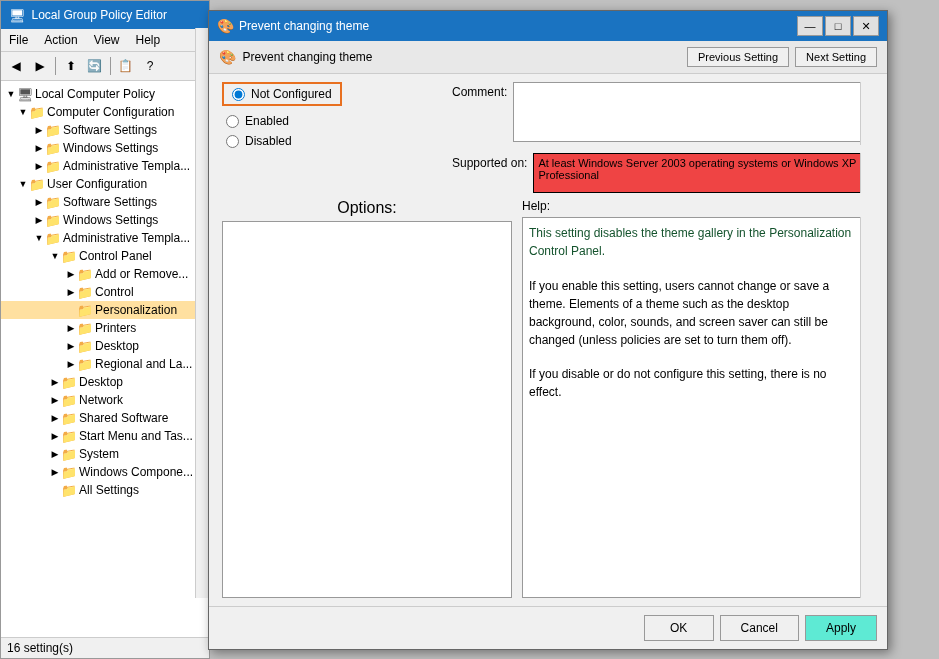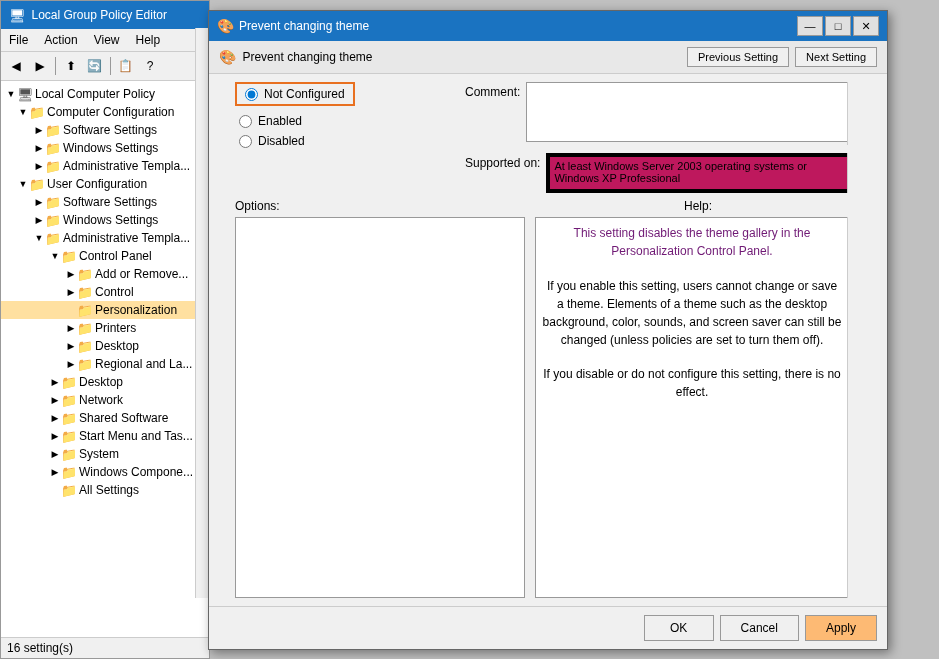--- a/index.html
+++ b/index.html
@@ -135,21 +135,21 @@
       border: 1px solid #999;
       background: #f0f0f0;
       cursor: pointer;
       font-size: 11px;
     }
 
     .dialog-body {
       flex: 1;
       display: flex;
       flex-direction: column;
-      padding: 8px 26px;
+      padding: 8px 13px;
       overflow: hidden;
     }
     .radio-option {
       display: flex;
       align-items: center;
       gap: 6px;
     }
     .radio-not-configured {
       border: 2px solid #e87020;
       padding: 3px 8px;
@@ -162,83 +162,82 @@
       width: 100%;
       height: 60px;
       border: 1px solid #999;
       background: white;
       resize: none;
       font-size: 11px;
       padding: 2px;
     }
     .supported-box {
       width: 100%;
-      border: 4px solid #000000;
-      background: #be185d;
+      border: 1px solid #000000;
+      background: #ef4444;
       padding: 3px 4px;
       font-size: 11px;
       min-height: 40px;
     }
 
     .middle-section {
       display: flex;
       gap: 0;
       flex: 1;
       min-height: 0;
     }
     .options-panel {
       width: 290px;
       display: flex;
       flex-direction: column;
       margin-right: 10px;
     }
-    .options-label { font-size: 12px; margin-bottom: 4px; }
+    .options-label { font-size: 16px; margin-bottom: 4px; text-align: center; }
     .options-box {
       flex: 1;
       border: 1px solid #999;
       background: white;
       min-height: 200px;
     }
     .help-panel {
       flex: 1;
       display: flex;
       flex-direction: column;
-      text-align: center;
     }
     .help-label { font-size: 12px; margin-bottom: 4px; }
     .help-box {
       flex: 1;
       border: 1px solid #999;
       background: white;
       overflow-y: auto;
       padding: 6px;
       font-size: 11px;
       line-height: 1.5;
       position: relative;
     }
-    .help-text-highlight { color: #701a75; }
+    .help-text-highlight { color: #14532d; }
 
     .dialog-footer {
       border-top: 1px solid #ccc;
       padding: 8px 10px;
       display: flex;
       justify-content: flex-end;
       gap: 6px;
       background: #f0f0f0;
     }
     .footer-btn {
       padding: 5px 20px;
       border: 1px solid #999;
       background: #f0f0f0;
       cursor: pointer;
       font-size: 12px;
       min-width: 70px;
     }
     .footer-btn.apply-btn {
-      background: #fdba74;
+      background: #5eead4;
     }
 
     
     ::-webkit-scrollbar { width: 14px; }
     ::-webkit-scrollbar-track { background: #f0f0f0; }
     ::-webkit-scrollbar-thumb { background: #c0c0c0; border: 1px solid #999; }
   </style>
 </head>
 <body>
 

